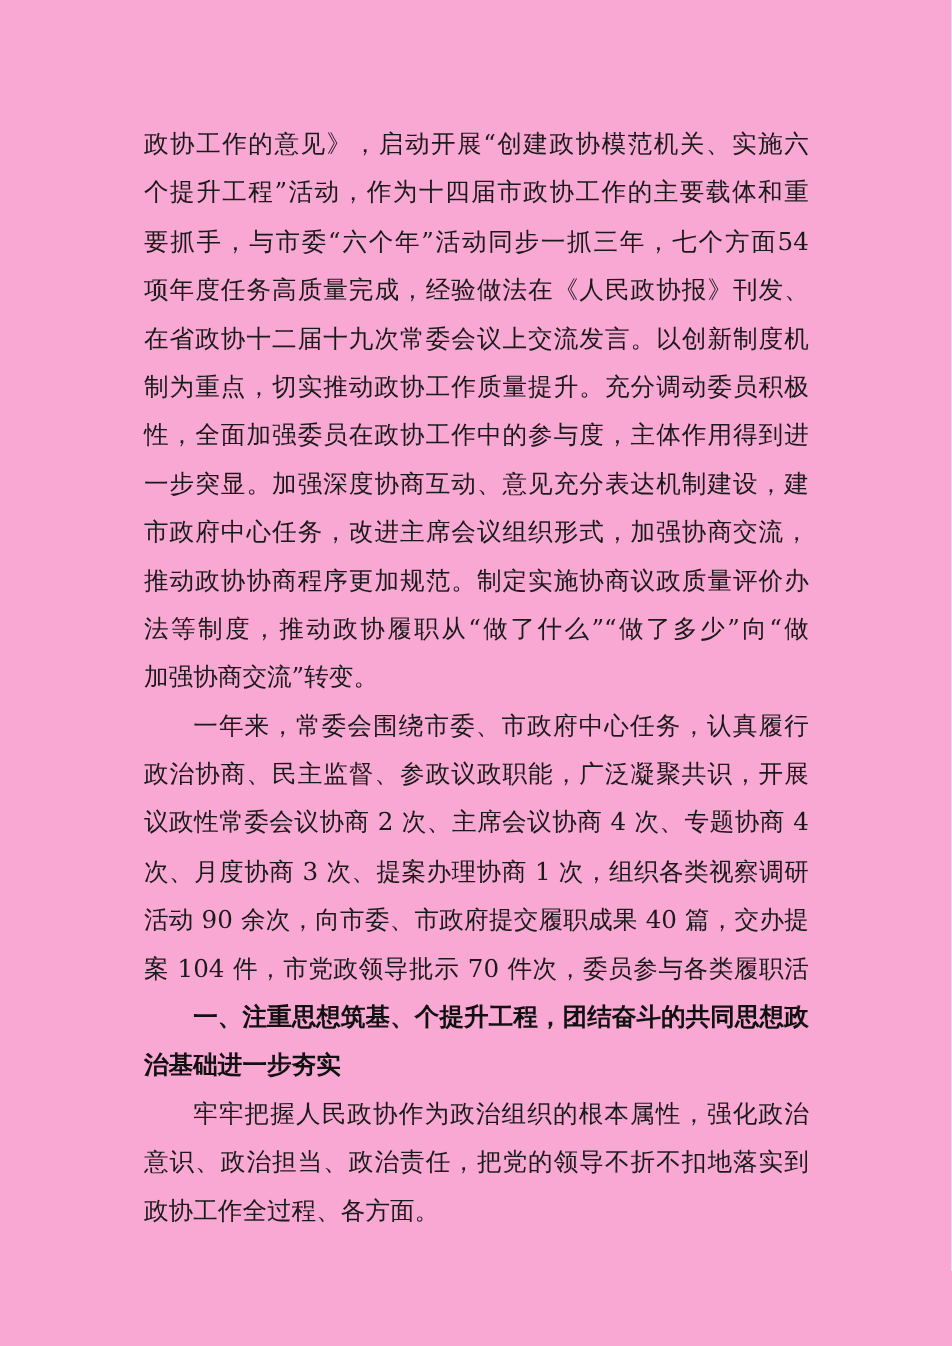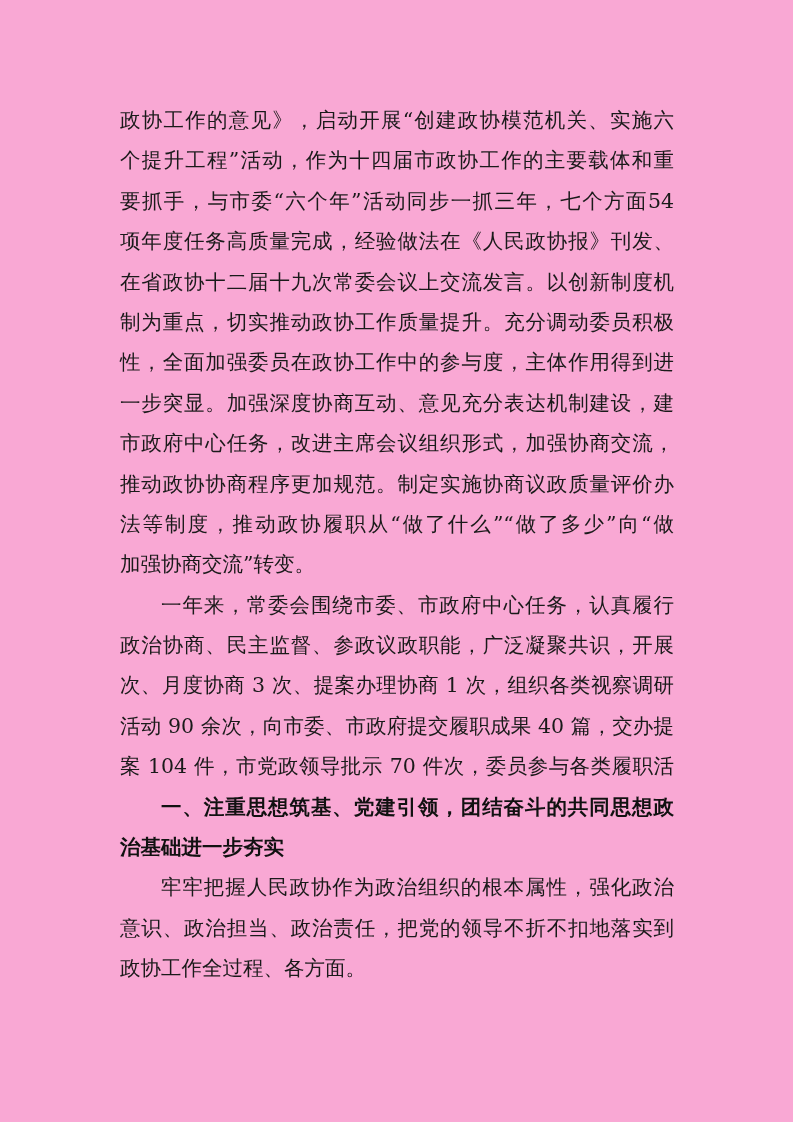--- a/index.html
+++ b/index.html
@@ -67,27 +67,28 @@
       <div class="line">一步突显。加强深度协商互动、意见充分表达机制建设，建</div>
       <div class="line">市政府中心任务，改进主席会议组织形式，加强协商交流，</div>
       <div class="line">推动政协协商程序更加规范。制定实施协商议政质量评价办</div>
       <div class="line">法等制度，推动政协履职从“做了什么”“做了多少”向“做</div>
       <div class="line last">加强协商交流”转变。</div>
     </div>
 
     <div>
       <div class="line indent">一年来，常委会围绕市委、市政府中心任务，认真履行</div>
       <div class="line">政治协商、民主监督、参政议政职能，广泛凝聚共识，开展</div>
+      <div class="line">议政性常委会议协商 2 次、主席会议协商 4 次、专题协商 4</div>
       <div class="line">次、月度协商 3 次、提案办理协商 1 次，组织各类视察调研</div>
       <div class="line">活动 90 余次，向市委、市政府提交履职成果 40 篇，交办提</div>
       <div class="line">案 104 件，市党政领导批示 70 件次，委员参与各类履职活</div>
     </div>
 
     <div>
-      <div class="line heading indent">一、注重思想筑基、党建引领，团结奋斗的共同思想政</div>
+      <div class="line heading indent">一、注重思想筑基、个提升工程，团结奋斗的共同思想政</div>
       <div class="line heading last">治基础进一步夯实</div>
     </div>
 
     <div>
       <div class="line indent">牢牢把握人民政协作为政治组织的根本属性，强化政治</div>
       <div class="line">意识、政治担当、政治责任，把党的领导不折不扣地落实到</div>
       <div class="line last">政协工作全过程、各方面。</div>
     </div>
 
   </div>

